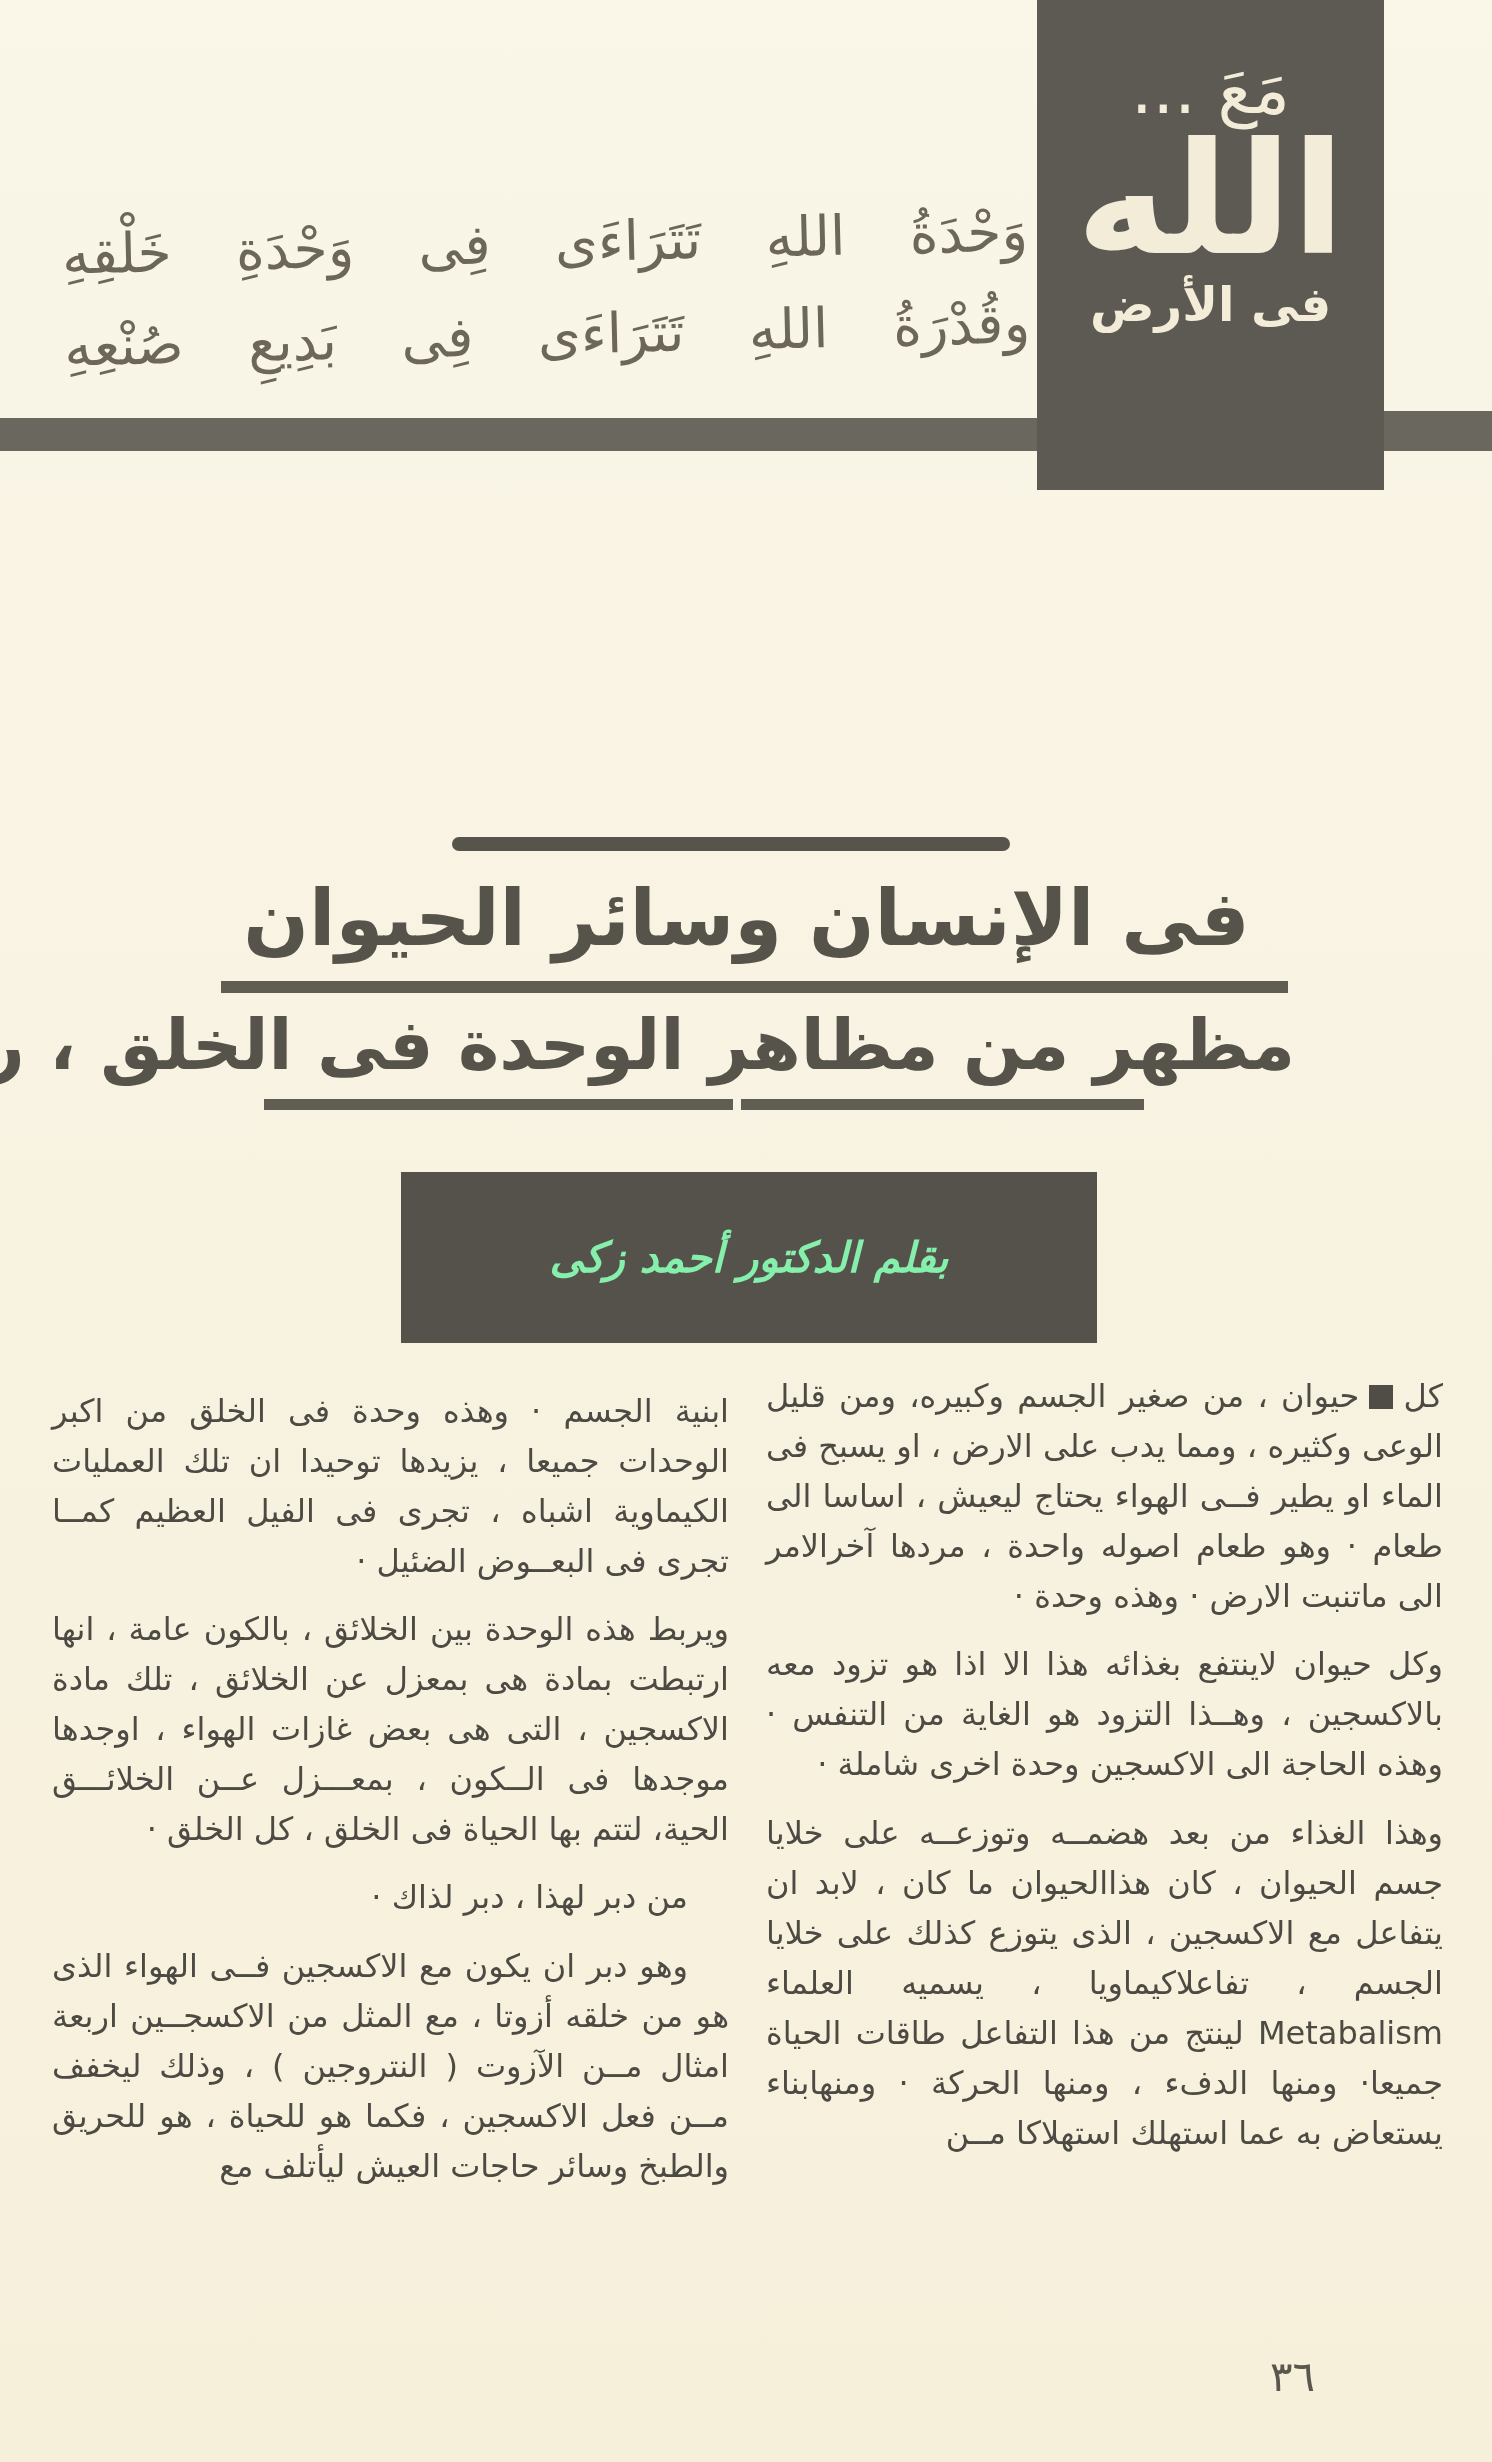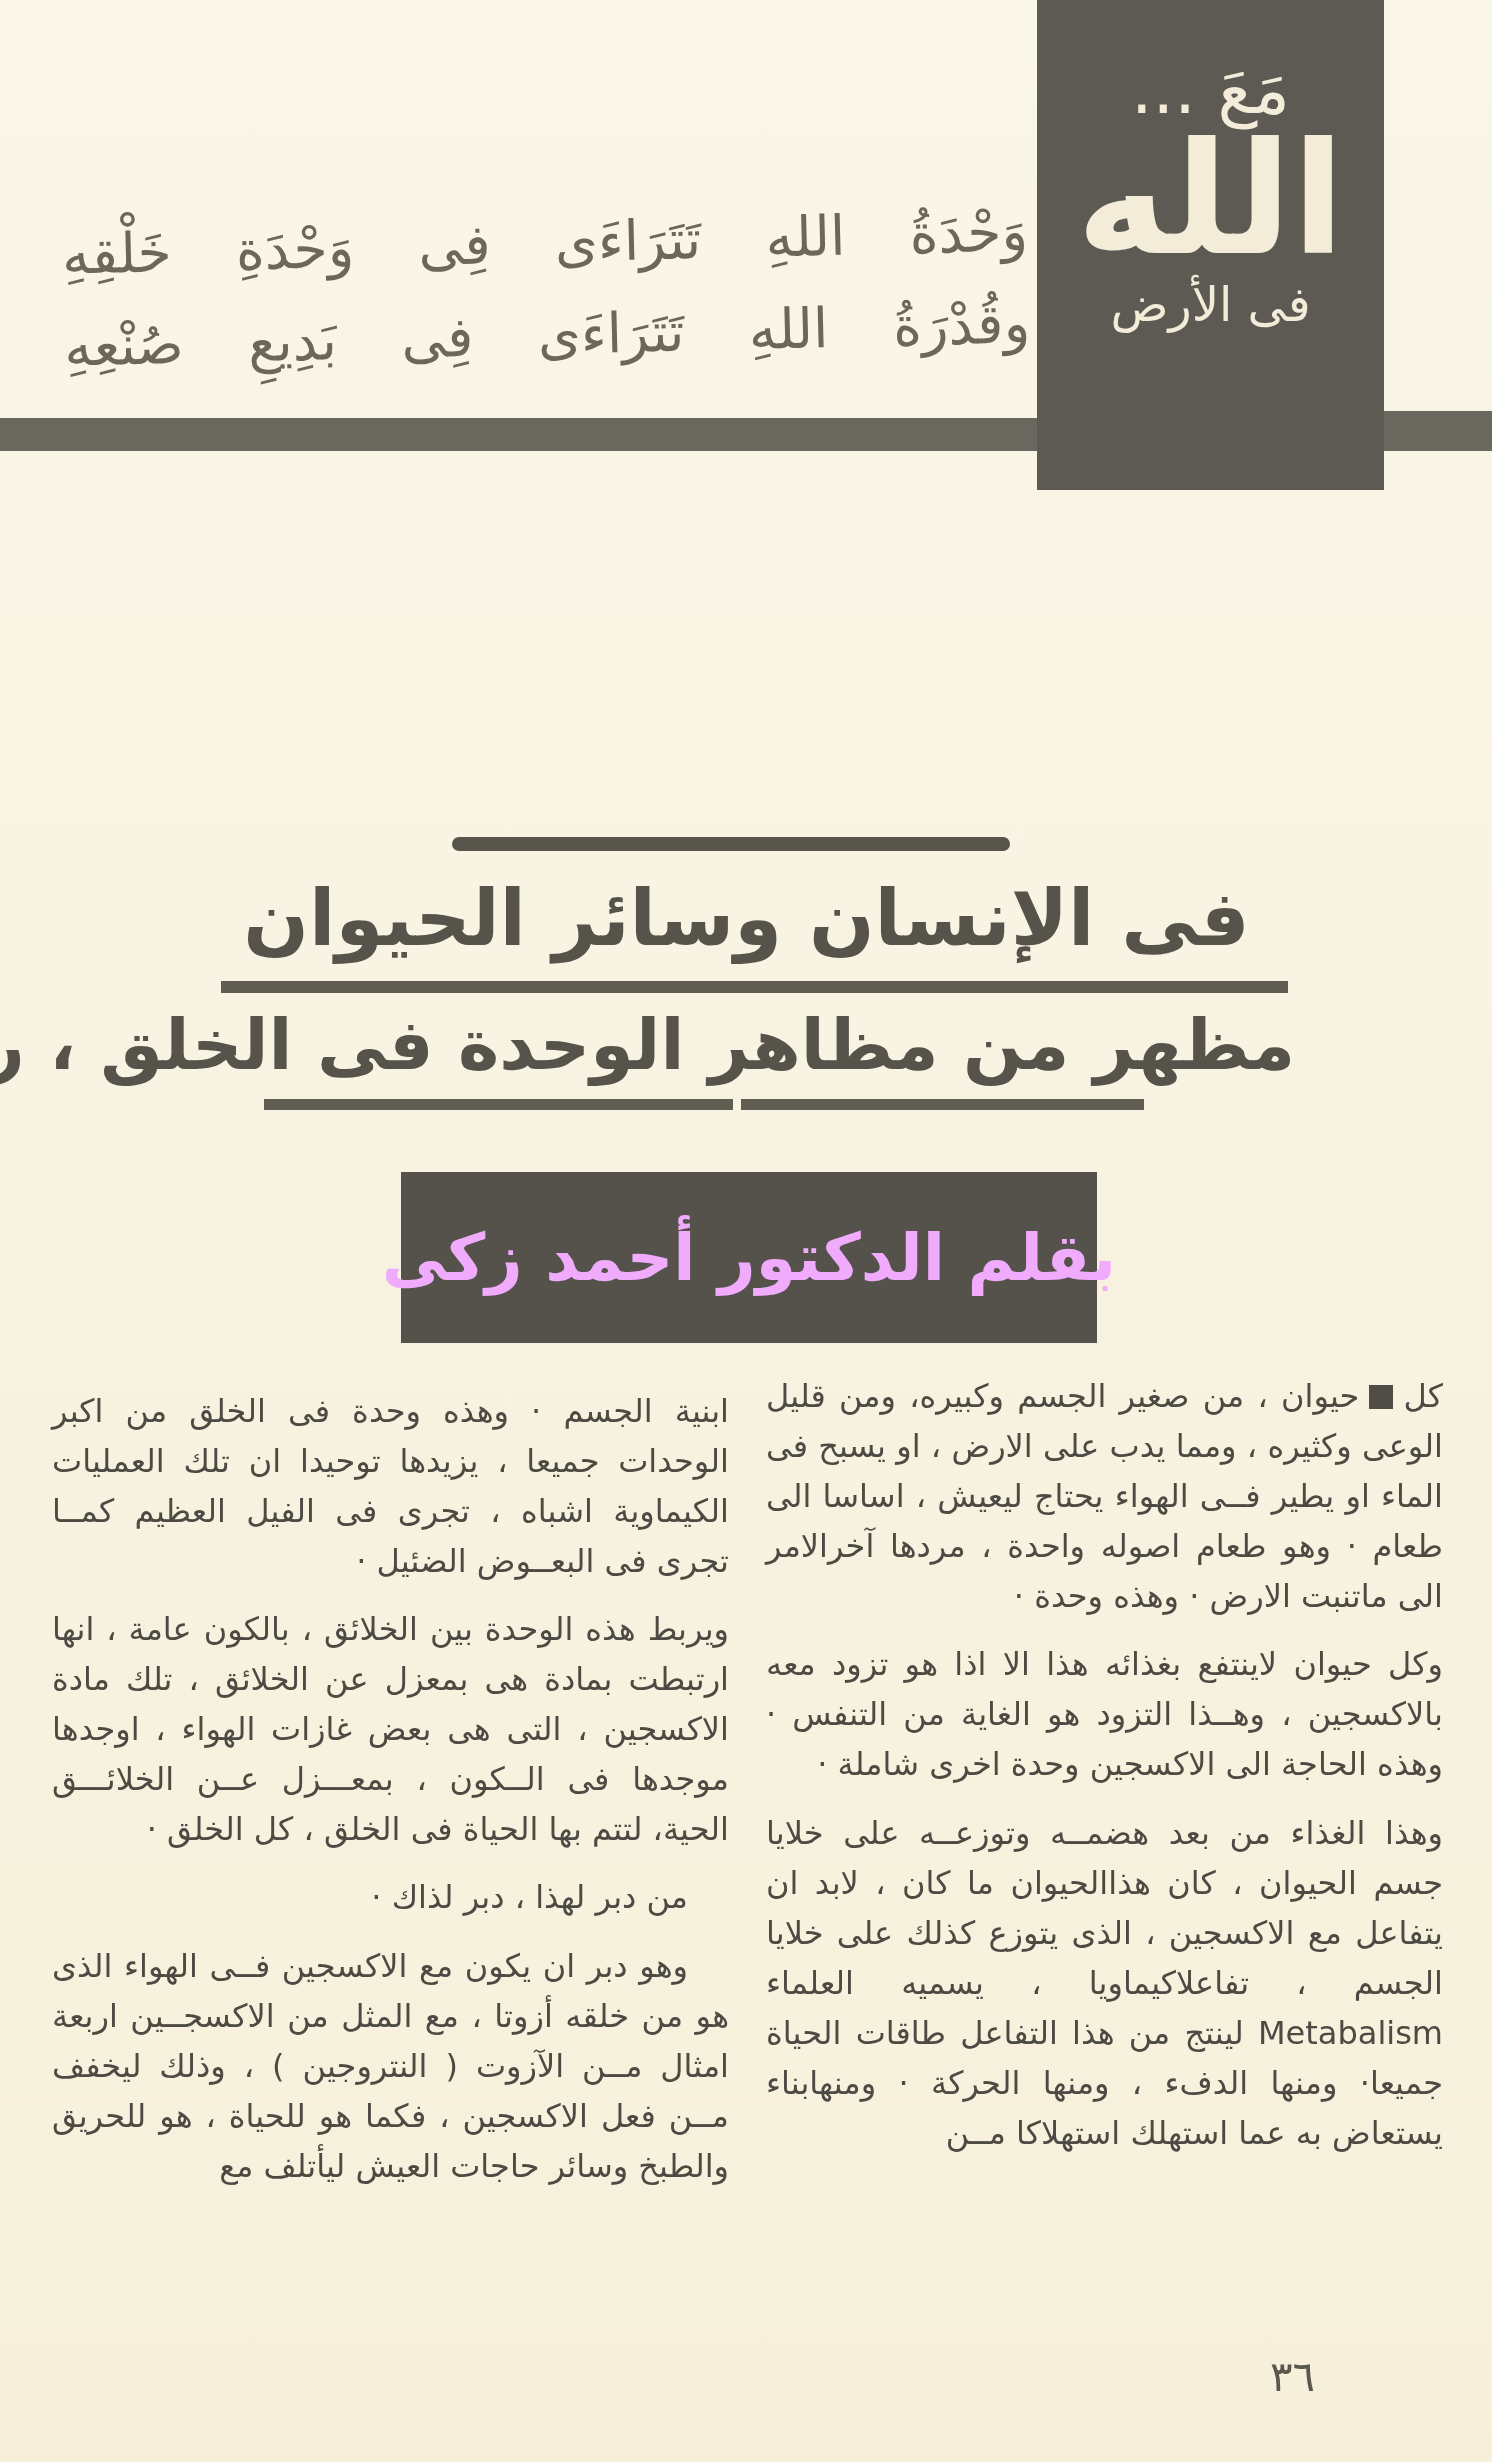--- a/index.html
+++ b/index.html
@@ -17,21 +17,21 @@
 
   
   .panel{
     position:absolute;left:1037px;top:0;width:347px;height:490px;
     background:#5c5a52;z-index:2;
     display:flex;flex-direction:column;align-items:center;justify-content:flex-start;
     color:#f2ecd9;
   }
   .panel-top{margin-top:53px;font-size:68px;line-height:1.1;letter-spacing:1.8px;}
   .panel-main{font-size:155px;line-height:1.15;margin-top:-16.6px;font-weight:bold;}
-  .panel-bottom{font-size:48px;font-weight:normal;margin-top:-13px;white-space:nowrap;}
+  .panel-bottom{font-size:48px;font-weight:bold;margin-top:-13px;white-space:nowrap;}
 
   
   .epigraph{
     position:absolute;left:63px;top:197px;width:966px;
     transform:rotate(-1.4deg);
     color:#6c6758;font-size:55px;line-height:92px;
   }
   .epigraph .ep-line{display:block;text-align:justify;text-align-last:justify;white-space:nowrap;}
 
   
@@ -47,21 +47,21 @@
   .sub2{position:absolute;left:180px;top:1004px;width:1115px;text-align:center;
         font-size:70px;font-weight:bold;color:#56534a;white-space:nowrap;}
   .divider2a{position:absolute;left:264px;top:1099px;width:469px;height:11px;background:#605d53;}
   .divider2b{position:absolute;left:741px;top:1099px;width:403px;height:11px;background:#605d53;}
 
   
   .byline-box{
     position:absolute;left:401px;top:1172px;width:696px;height:171px;
     background:#54524a;display:flex;align-items:center;justify-content:center;
   }
-  .byline-text{font-size:65px;font-weight:bold;color:#f0abfc;white-space:nowrap;}
+  .byline-text{font-size:42px;font-weight:bold;color:#86efac;white-space:nowrap;font-style:italic;}
 
   
   .columns{position:absolute;left:51px;top:1371px;width:1392px;display:flex;gap:37px;}
   .col{width:677px;font-size:32px;line-height:50px;color:#4c4a43;text-align:justify;}
   .col p{margin:0 0 18.4px 0;}
   .col-left{padding-top:14.7px;}
   .indent{text-indent:41px;}
   .sq{display:inline-block;width:24px;height:24px;background:#4f4d45;margin:0 11px 0 9.2px;vertical-align:-1.8px;}
   .latin{direction:ltr;unicode-bidi:embed;}
 

